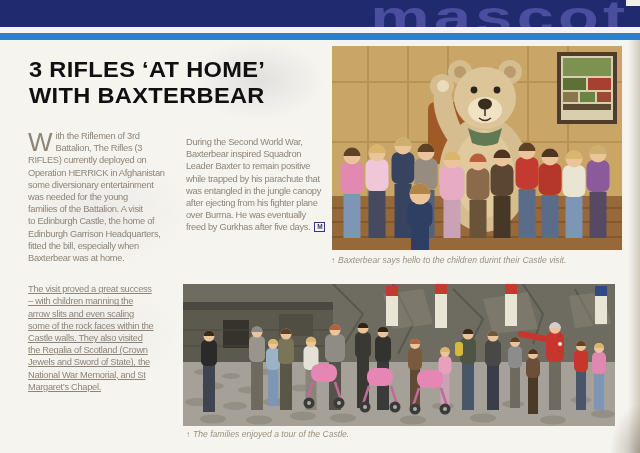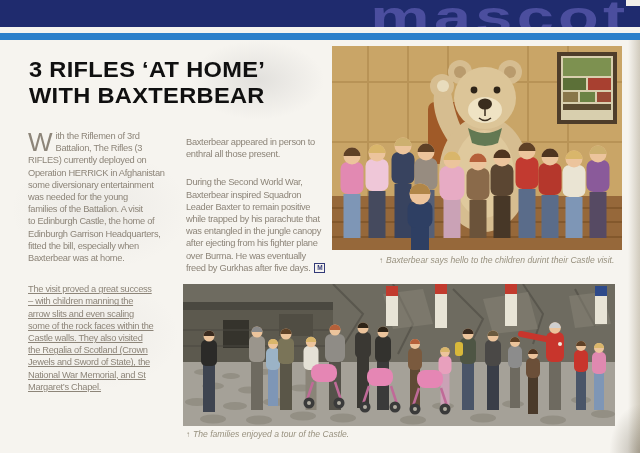--- a/index.html
+++ b/index.html
@@ -51,21 +51,21 @@
     font-size:6.5px;font-weight:bold;line-height:8px;text-align:center;
     vertical-align:1px;letter-spacing:0;
   }
   
   .photo{position:absolute;overflow:hidden;}
   .photo svg{display:block;width:100%;height:100%;}
   .photo-top{left:332px;top:46px;width:290px;height:204px;}
   .photo-bottom{left:183px;top:284px;width:432px;height:142px;}
   .cap{position:absolute;font-size:8.6px;font-style:italic;color:#98917f;letter-spacing:0;white-space:nowrap;}
   .cap .arr{font-style:normal;margin-right:3px;font-size:8px;}
-  .cap-top{left:331px;top:255px;margin-left:48px;}
+  .cap-top{left:331px;top:255px;}
   .cap-bottom{left:186px;top:429px;}
 </style>
 </head>
 <body>
 
 <div class="topbar">
     <span class="brand">mascot</span>
   </div>
 <div class="stripe"></div>
 <div class="corner-sliver"></div>
@@ -96,22 +96,20 @@
 arrow slits and even scaling
 some of the rock faces within the
 Castle walls. They also visited
 the Regalia of Scotland (Crown
 Jewels and Sword of State), the
 National War Memorial, and St
 Margaret’s Chapel.</p>
   </div>
 
 <div class="col col2">
-    <p class="p-gap16">Baxterbear appeared in person to
-enthral all those present.</p>
     <p><span>During the Second World War,
 Baxterbear inspired Squadron
 Leader Baxter to remain positive
 while trapped by his parachute that
 was entangled in the jungle canopy
 after ejecting from his fighter plane
 over Burma. He was eventually
 freed by Gurkhas after five days.</span><span class="endmark">M</span></p>
   </div>
 

